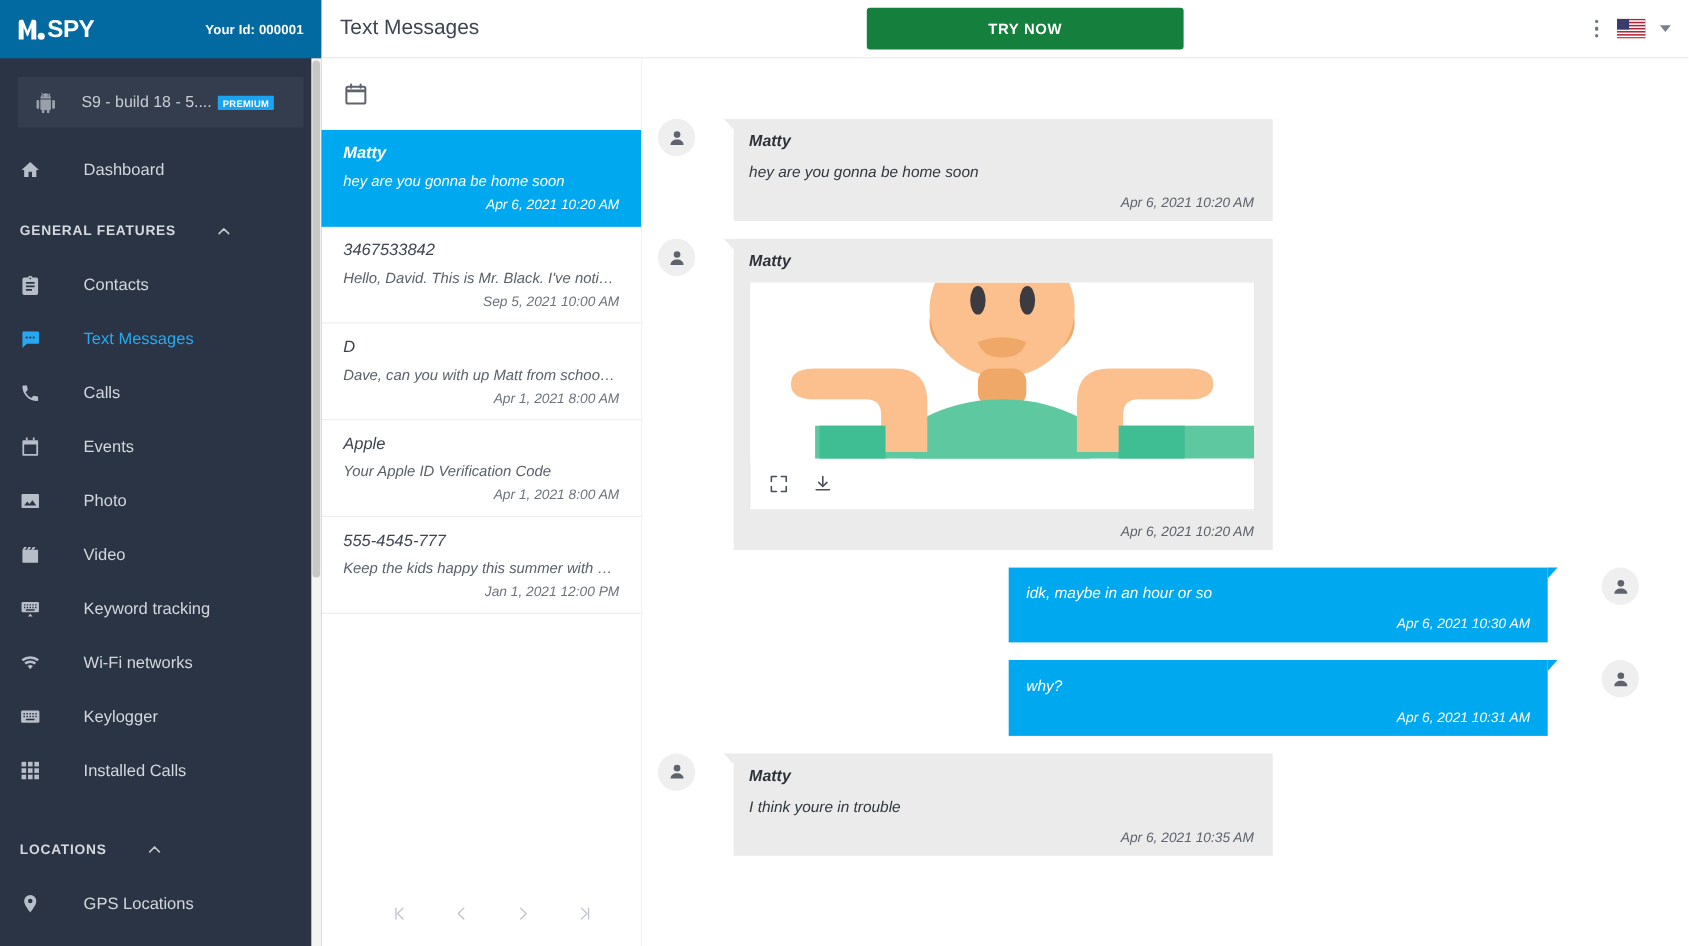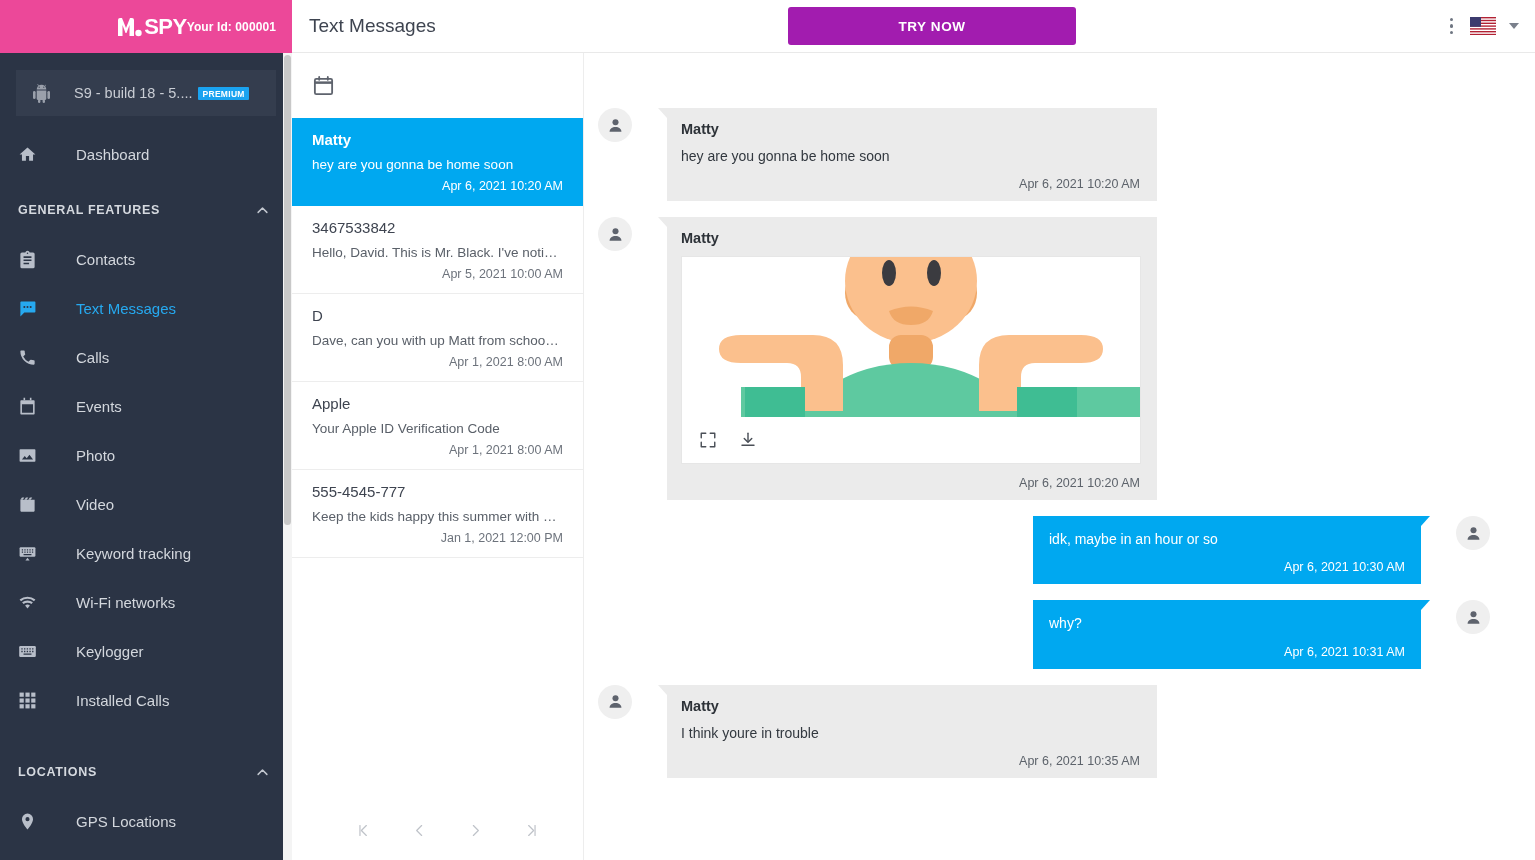--- a/index.html
+++ b/index.html
@@ -13,24 +13,24 @@
 
   
   .sidebar {
     width: 292px; height: 860px; flex: 0 0 292px;
     background: #2b3445;
     display: flex; flex-direction: column;
     position: relative;
   }
   .brand-bar {
     height: 53px; flex: 0 0 53px;
-    background: #ec4899;
+    background: #0369a1;
     display: flex; align-items: center;
     padding: 0 16px;
-    justify-content: flex-end;
+    justify-content: space-between;
   }
   .logo { display: flex; align-items: center; gap: 1px; }
   .logo-m { position: relative; width: 26px; height: 22px; }
   .logo-m svg { display: block; }
   .logo-text {
     color: #fff; font-size: 22px; font-weight: bold;
     letter-spacing: -0.5px;
   }
   .your-id {
     color: #ffffff; font-size: 12px; font-weight: bold;
@@ -68,21 +68,21 @@
     color: #b8bec9;
   }
   .nav-label {
     margin-left: 22px; color: #d3d7dd;
     font-size: 15px;
   }
   .nav-item.active .nav-label { color: #26a9f0; }
   .nav-item.active .nav-ico { color: #26a9f0; }
   .section-head {
     height: 50px; display: flex; align-items: center;
-    padding: 0 22px 0 18px; justify-content: space-between;
+    padding: 0 22px 0 18px; justify-content: flex-start;
     margin-top: 6px;
     gap: 36px;
   }
   .section-title {
     color: #d5d9df; font-size: 12.5px; font-weight: bold;
     letter-spacing: 0.7px;
   }
   .chev { color: #c2c7cf; display:flex; }
   .side-scrolltrack {
     position: absolute; right: 0; top: 53px; bottom: 0;
@@ -99,35 +99,35 @@
     height: 53px; flex: 0 0 53px;
     border-bottom: 1px solid #e9e9e9;
     display: flex; align-items: center;
     padding: 0 16px 0 17px;
     position: relative;
   }
   .page-title { font-size: 19px; color: #3e4450; }
   .try-now {
     position: absolute; left: 496px; top: 7px;
     width: 288px; height: 38px;
-    background: #a21caf; color: #fff;
+    background: #15803d; color: #fff;
     border: none; border-radius: 3px;
     font-size: 13.5px; font-weight: bold;
     letter-spacing: 0.6px; cursor: pointer;
     font-family: "Liberation Sans", sans-serif;
   }
   .topbar-right {
     margin-left: auto; display: flex; align-items: center; gap: 13px;
   }
   .kebab { display: flex; flex-direction: column; gap: 3px; cursor: pointer; padding: 2px 4px;}
   .kebab i { width: 3.5px; height: 3.5px; background: #6f7682; border-radius: 50%; display:block;}
   .flag { width: 26px; height: 18px; display:block; cursor: pointer;}
   .caret { width:0;height:0;border-left:5px solid transparent;border-right:5px solid transparent;border-top:6px solid #7a808c; cursor:pointer;}
 
-  .content { flex: 1; display: flex; min-height: 0; }
+  .content { flex: 1; display: flex; min-height: 0; font-style: italic; }
 
   
   .list-col {
     width: 292px; flex: 0 0 292px;
     border-right: 1px solid #ededed;
     display: flex; flex-direction: column;
     background: #fff;
   }
   .datebar { height: 65px; flex: 0 0 65px; display: flex; align-items: center; padding-left: 20px;}
   .cal-btn { cursor: pointer; color: #5e636d; display:flex; }
@@ -177,23 +177,23 @@
   }
   .bubble-in::before {
     content:""; position:absolute; left:-9px; top:0;
     border-top: 10px solid #ebebeb;
     border-left: 9px solid transparent;
   }
   .b-name { font-size: 14.5px; font-weight: bold; color: #2d3238; margin-bottom: 10px;}
   .b-text { font-size: 14px; color: #32383f; line-height: 1.3; }
   .b-time { font-size: 12.5px; color: #5d636b; text-align: right; margin-top: 12px;}
   .bubble-out {
-    background: #00a8f0; margin-right: 35px;
+    background: #00a8f0; margin-right: 49px;
     padding: 14px 16px 10px 16px;
-    width: 388px; position: relative; color: #fff;
+    width: 490px; position: relative; color: #fff;
   }
   .bubble-out::after {
     content:""; position:absolute; right:-9px; top:0;
     border-top: 10px solid #00a8f0;
     border-right: 9px solid transparent;
   }
   .bubble-out .b-text { color: #fff; }
   .bubble-out .b-time { color: #fff; }
 
   .attach {
@@ -438,21 +438,21 @@
 
         <div class="thread-list">
           <div class="thread active">
             <div class="th-name">Matty</div>
             <div class="th-prev">hey are you gonna be home soon</div>
             <div class="th-date">Apr 6, 2021 10:20 AM</div>
           </div>
           <div class="thread">
             <div class="th-name">3467533842</div>
             <div class="th-prev">Hello, David. This is Mr. Black. I've noti…</div>
-            <div class="th-date">Apr 5, 2021 10:00 AM</div>
+            <div class="th-date">Sep 5, 2021 10:00 AM</div>
           </div>
           <div class="thread">
             <div class="th-name">D</div>
             <div class="th-prev">Dave, can you with up Matt from schoo…</div>
             <div class="th-date">Apr 1, 2021 8:00 AM</div>
           </div>
           <div class="thread">
             <div class="th-name">Apple</div>
             <div class="th-prev">Your Apple ID Verification Code</div>
             <div class="th-date">Apr 1, 2021 8:00 AM</div>

